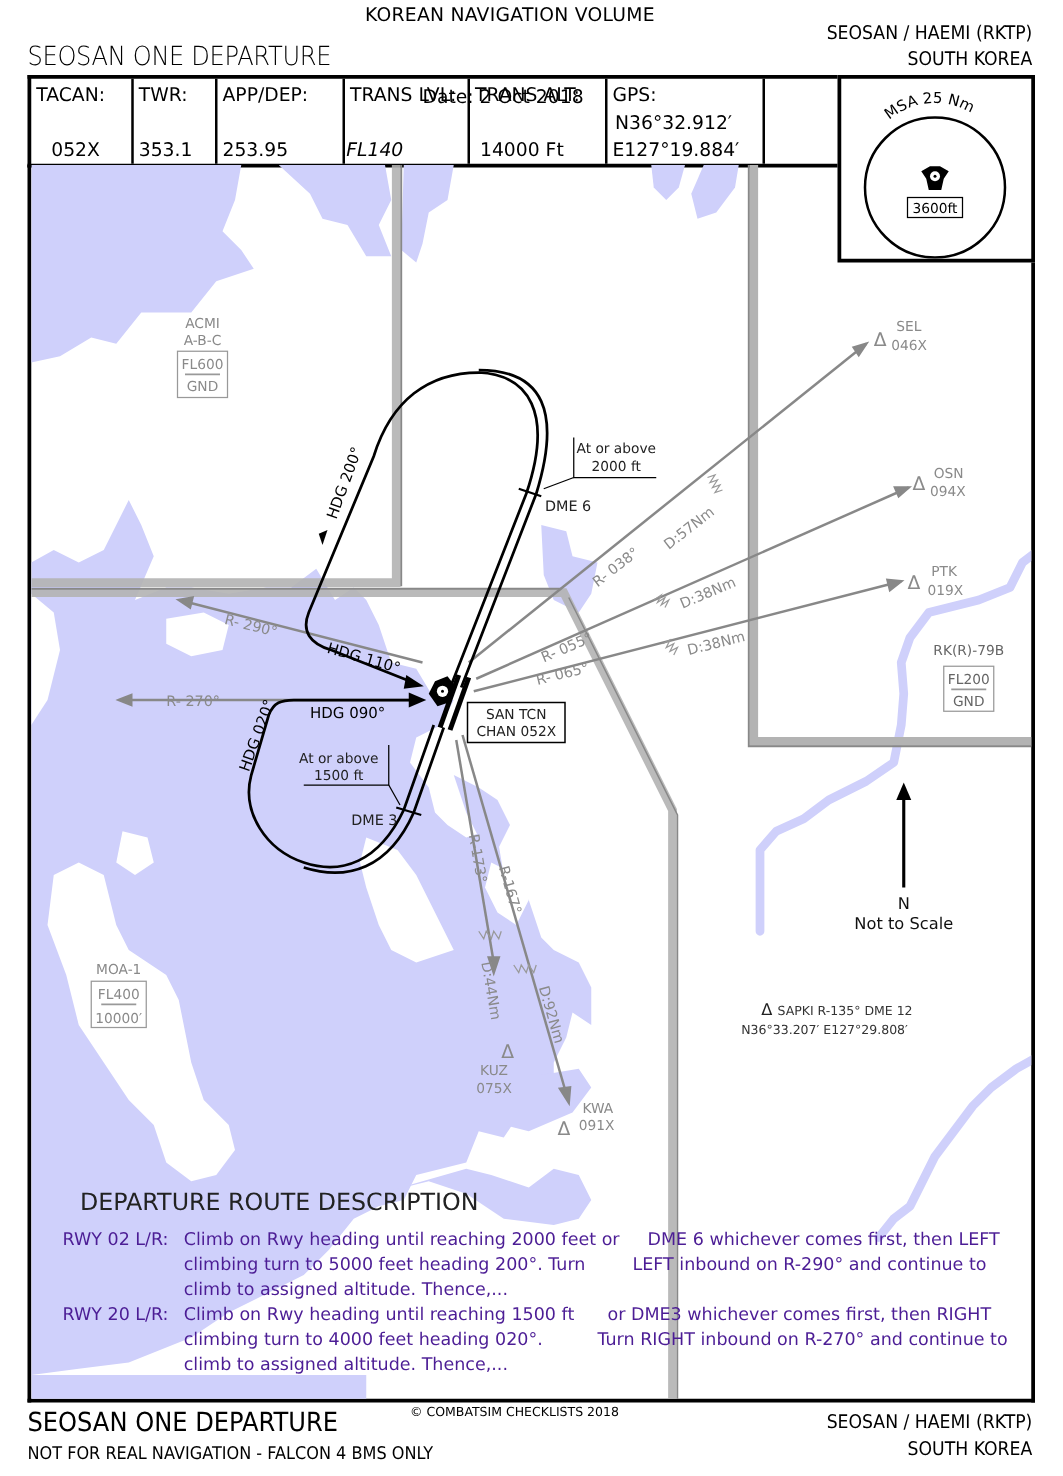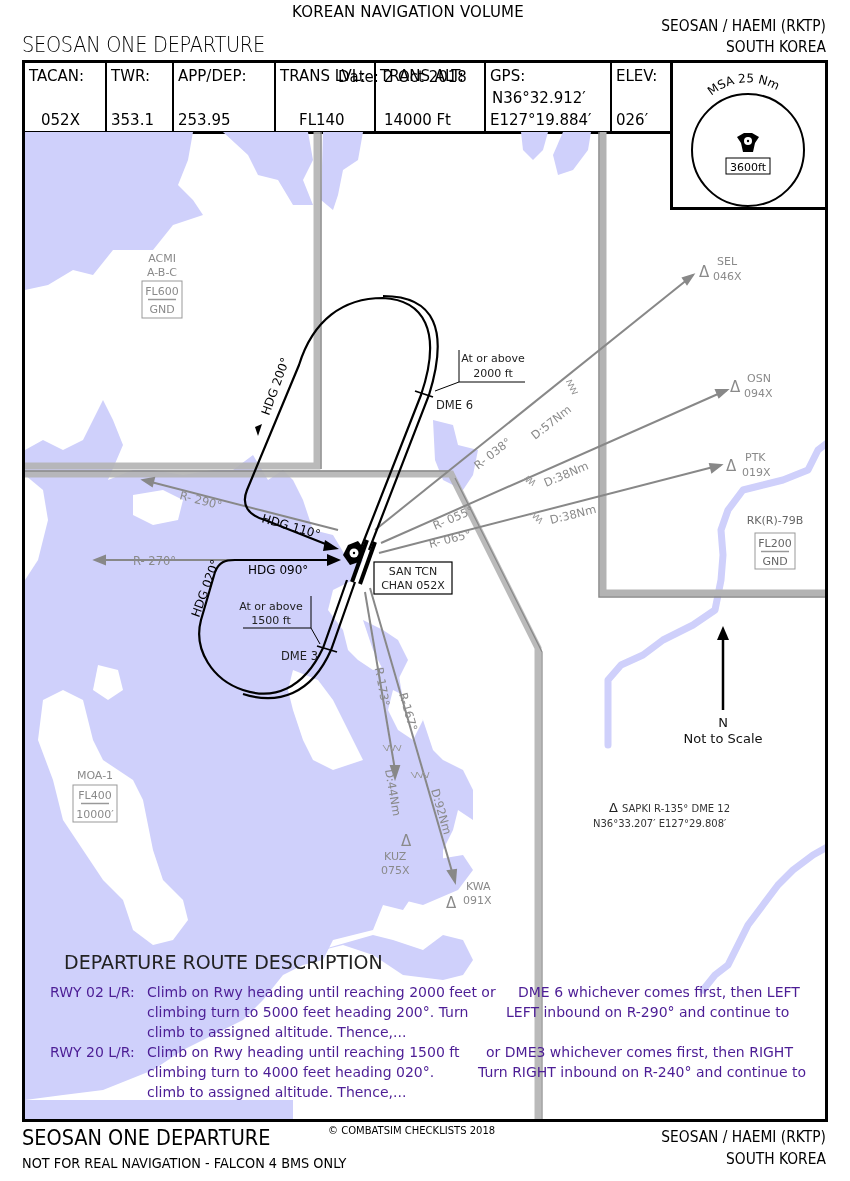--- a/index.html
+++ b/index.html
@@ -44,34 +44,30 @@
   <div class="cell" style="width:67px;">
     <span class="lbl">TWR:</span>
     <span class="val">353.1</span>
   </div>
   <div class="cell" style="width:102px;text-decoration:underline;">
     <span class="lbl">APP/DEP:</span>
     <span class="val">253.95</span>
   </div>
   <div class="cell" style="width:100px;padding-left:36px;">
     <span class="lbl">TRANS LVL:</span>
-    <span class="val" style="left:23px;">FL140</span>
+    <span class="val" style="left:1px;font-style:italic;">FL140</span>
   </div>
   <div class="cell" style="width:110px;">
     <span class="lbl">TRANS ALT:</span>
     <span class="val" style="left:8px;">14000 Ft</span>
   </div>
   <div class="cell" style="width:126px;">
     <span class="lbl">GPS:</span>
     <span class="val2">N36°32.912′</span>
     <span class="val">E127°19.884′</span>
-  </div>
-  <div class="cell" style="width:60px;border-right:none;">
-    <span class="lbl">ELEV:</span>
-    <span class="val">026′</span>
   </div>
 </div>
 
 <div class="map-frame">
   <svg width="806" height="990" viewBox="22 132 806 990" xmlns="http://www.w3.org/2000/svg" style="position:absolute;left:0;top:0;">
 
     <g fill="#cfd0fb">
       <path d="M22,132 L190,132 L185,160 L175,185 L190,200 L200,215 L170,225 L150,250 L110,250 L90,275 L70,270 L45,285 L22,290 Z"></path>
       <path d="M220,132 L305,132 L310,160 L300,180 L310,205 L290,205 L275,180 L255,175 L245,155 Z"></path>
       <path d="M320,132 L360,132 L355,160 L340,170 L335,195 L330,210 L318,200 Z"></path>
@@ -282,21 +278,21 @@
 <div class="desc" style="left:50px;top:984px;">RWY 02 L/R:</div>
 <div class="desc" style="left:147px;top:984px;">Climb on Rwy heading until reaching 2000 feet or</div>
 <div class="desc" style="left:518px;top:984px;">DME 6 whichever comes first, then LEFT</div>
 <div class="desc" style="left:147px;top:1004px;">climbing turn to 5000 feet heading 200°. Turn</div>
 <div class="desc" style="left:506px;top:1004px;">LEFT inbound on R-290° and continue to</div>
 <div class="desc" style="left:147px;top:1024px;">climb to assigned altitude. Thence,...</div>
 <div class="desc" style="left:50px;top:1044px;">RWY 20 L/R:</div>
 <div class="desc" style="left:147px;top:1044px;">Climb on Rwy heading until reaching 1500 ft</div>
 <div class="desc" style="left:486px;top:1044px;">or DME3 whichever comes first, then RIGHT</div>
 <div class="desc" style="left:147px;top:1064px;">climbing turn to 4000 feet heading 020°.</div>
-<div class="desc" style="left:478px;top:1064px;">Turn RIGHT inbound on R-240° and continue to</div>
+<div class="desc" style="left:478px;top:1064px;">Turn RIGHT inbound on R-270° and continue to</div>
 <div class="desc" style="left:147px;top:1084px;">climb to assigned altitude. Thence,...</div>
 
 <div class="foot-title">SEOSAN ONE DEPARTURE</div>
 <div class="copyright">© COMBATSIM CHECKLISTS 2018</div>
 <div class="foot-sub">NOT FOR REAL NAVIGATION - FALCON 4 BMS ONLY</div>
 <div class="foot-right">
   <div>SEOSAN / HAEMI (RKTP)</div>
   <div>SOUTH KOREA</div>
 </div>
 

